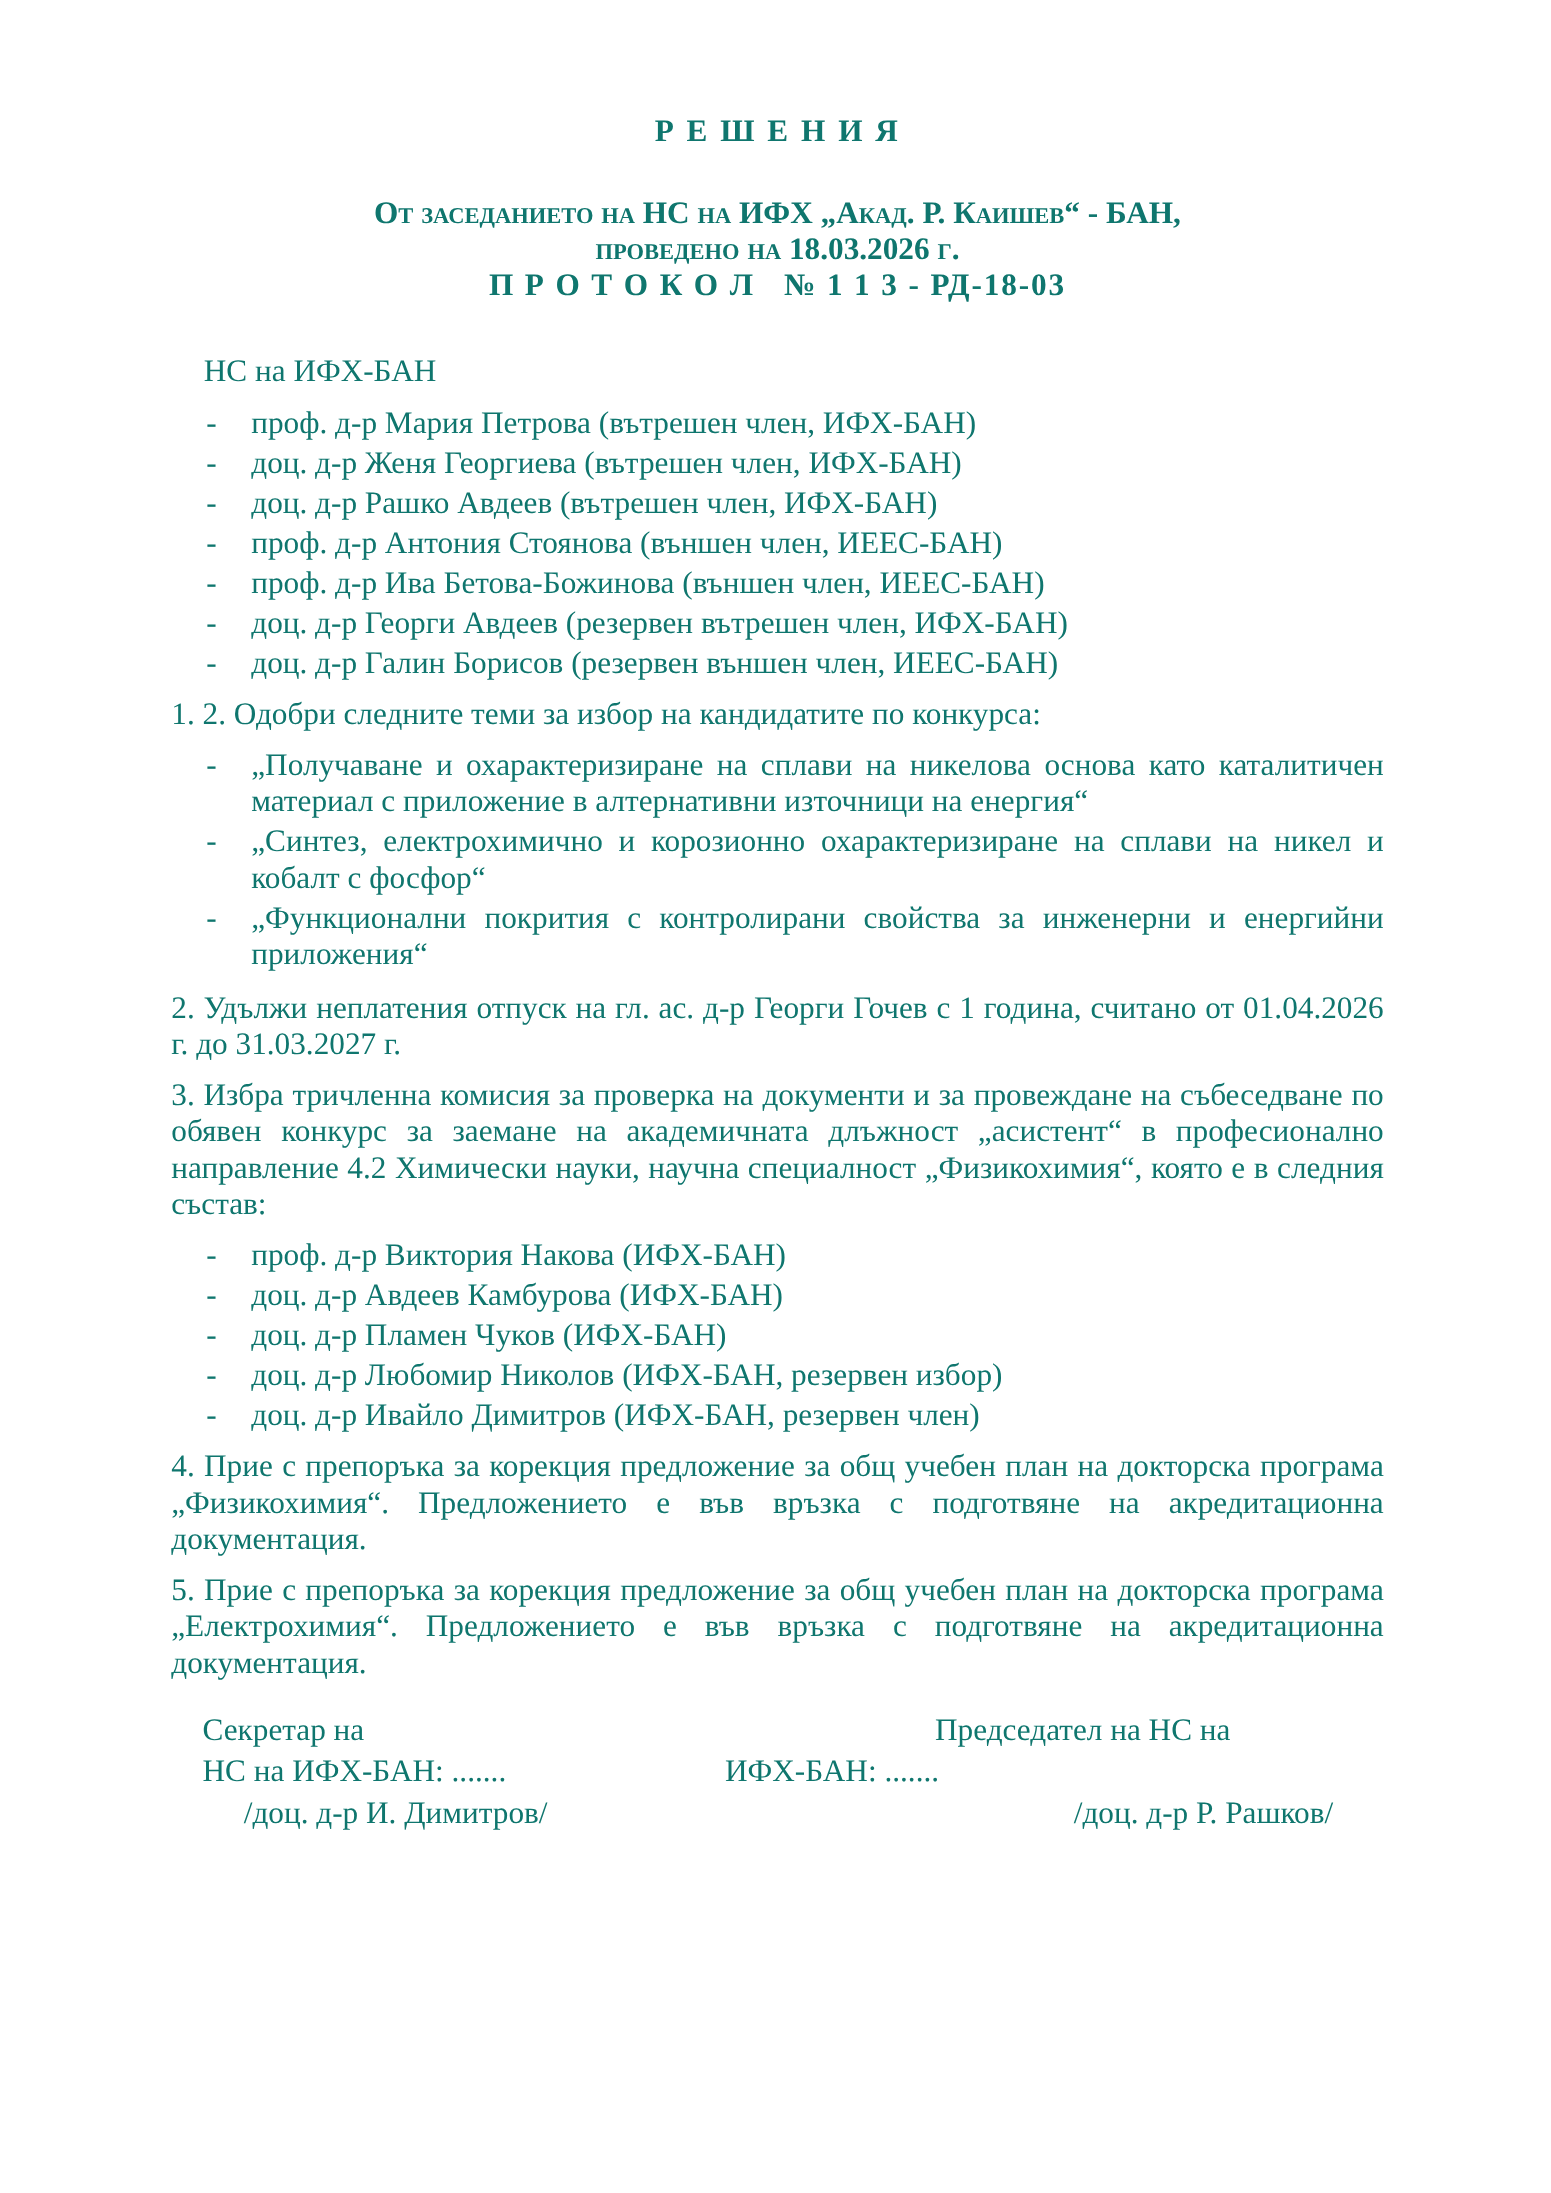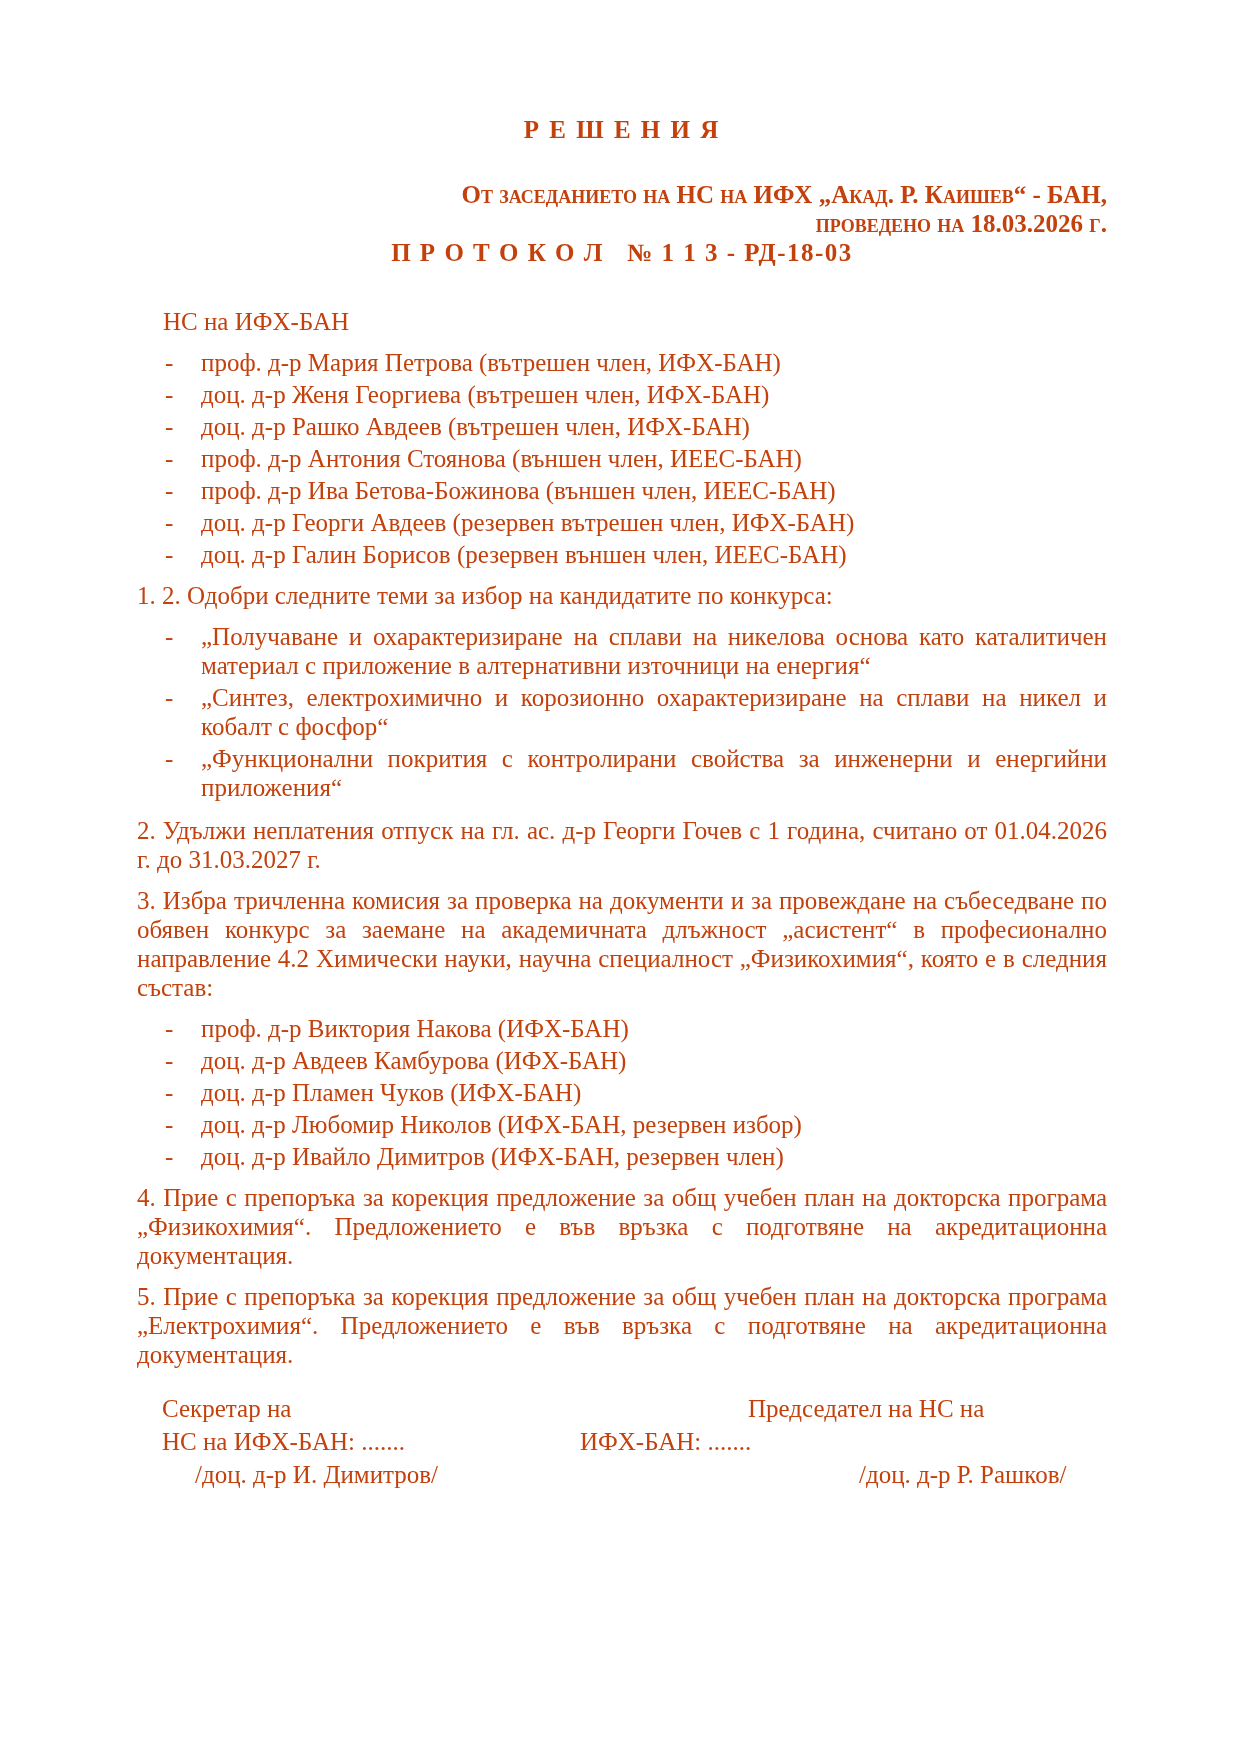--- a/index.html
+++ b/index.html
@@ -1,37 +1,37 @@
 <!DOCTYPE html>
 <html><head>
 <meta charset="utf-8">
 <style>
   html, body { margin: 0; padding: 0; background: #ffffff; }
   .page {
     position: relative;
     width: 1241px;
     height: 1754px;
     background: #ffffff;
-    color: #c2410c;
+    color: #0f766e;
     font-family: "Liberation Serif", serif;
     font-size: 25px;
     line-height: 29px;
     box-sizing: border-box;
-    padding-top: 115px;
+    padding-top: 91px;
     overflow: hidden;
   }
   .content { width: 970px; margin-left: 137px; }
   .doc-title {
     text-align: center;
     font-weight: bold;
     letter-spacing: 2px;
     white-space: pre-wrap;
   }
   .header-block { margin-top: 36px; text-align: center; font-weight: bold; }
-  .smallcaps { font-variant: small-caps; text-align: right; }
+  .smallcaps { font-variant: small-caps; }
   .protocol-line { letter-spacing: 1.5px; white-space: pre-wrap; }
   .addressee { margin-top: 40px; padding-left: 26px; }
   .para { text-align: justify; }
   .mt28 { margin-top: 28px; }
   .mt14 { margin-top: 14px; }
   .mt12 { margin-top: 12px; }
   .mt10 { margin-top: 10px; }
   .doc-list { margin-top: 12px; }
   .doc-list .li { display: flex; margin-bottom: 3px; }
   .doc-list .li:last-child { margin-bottom: 0; }

